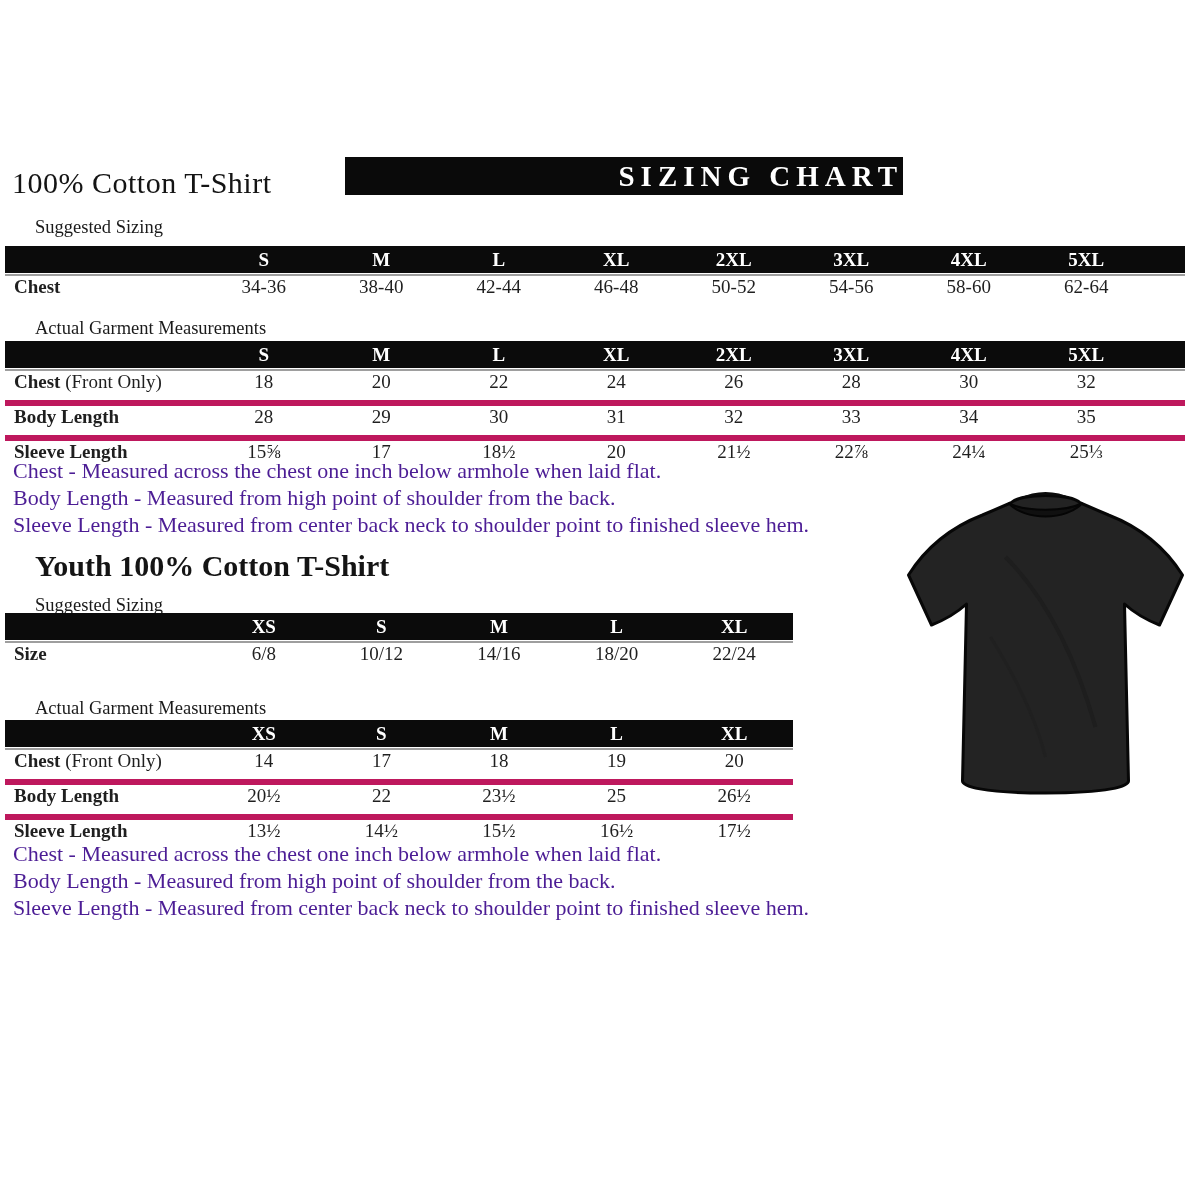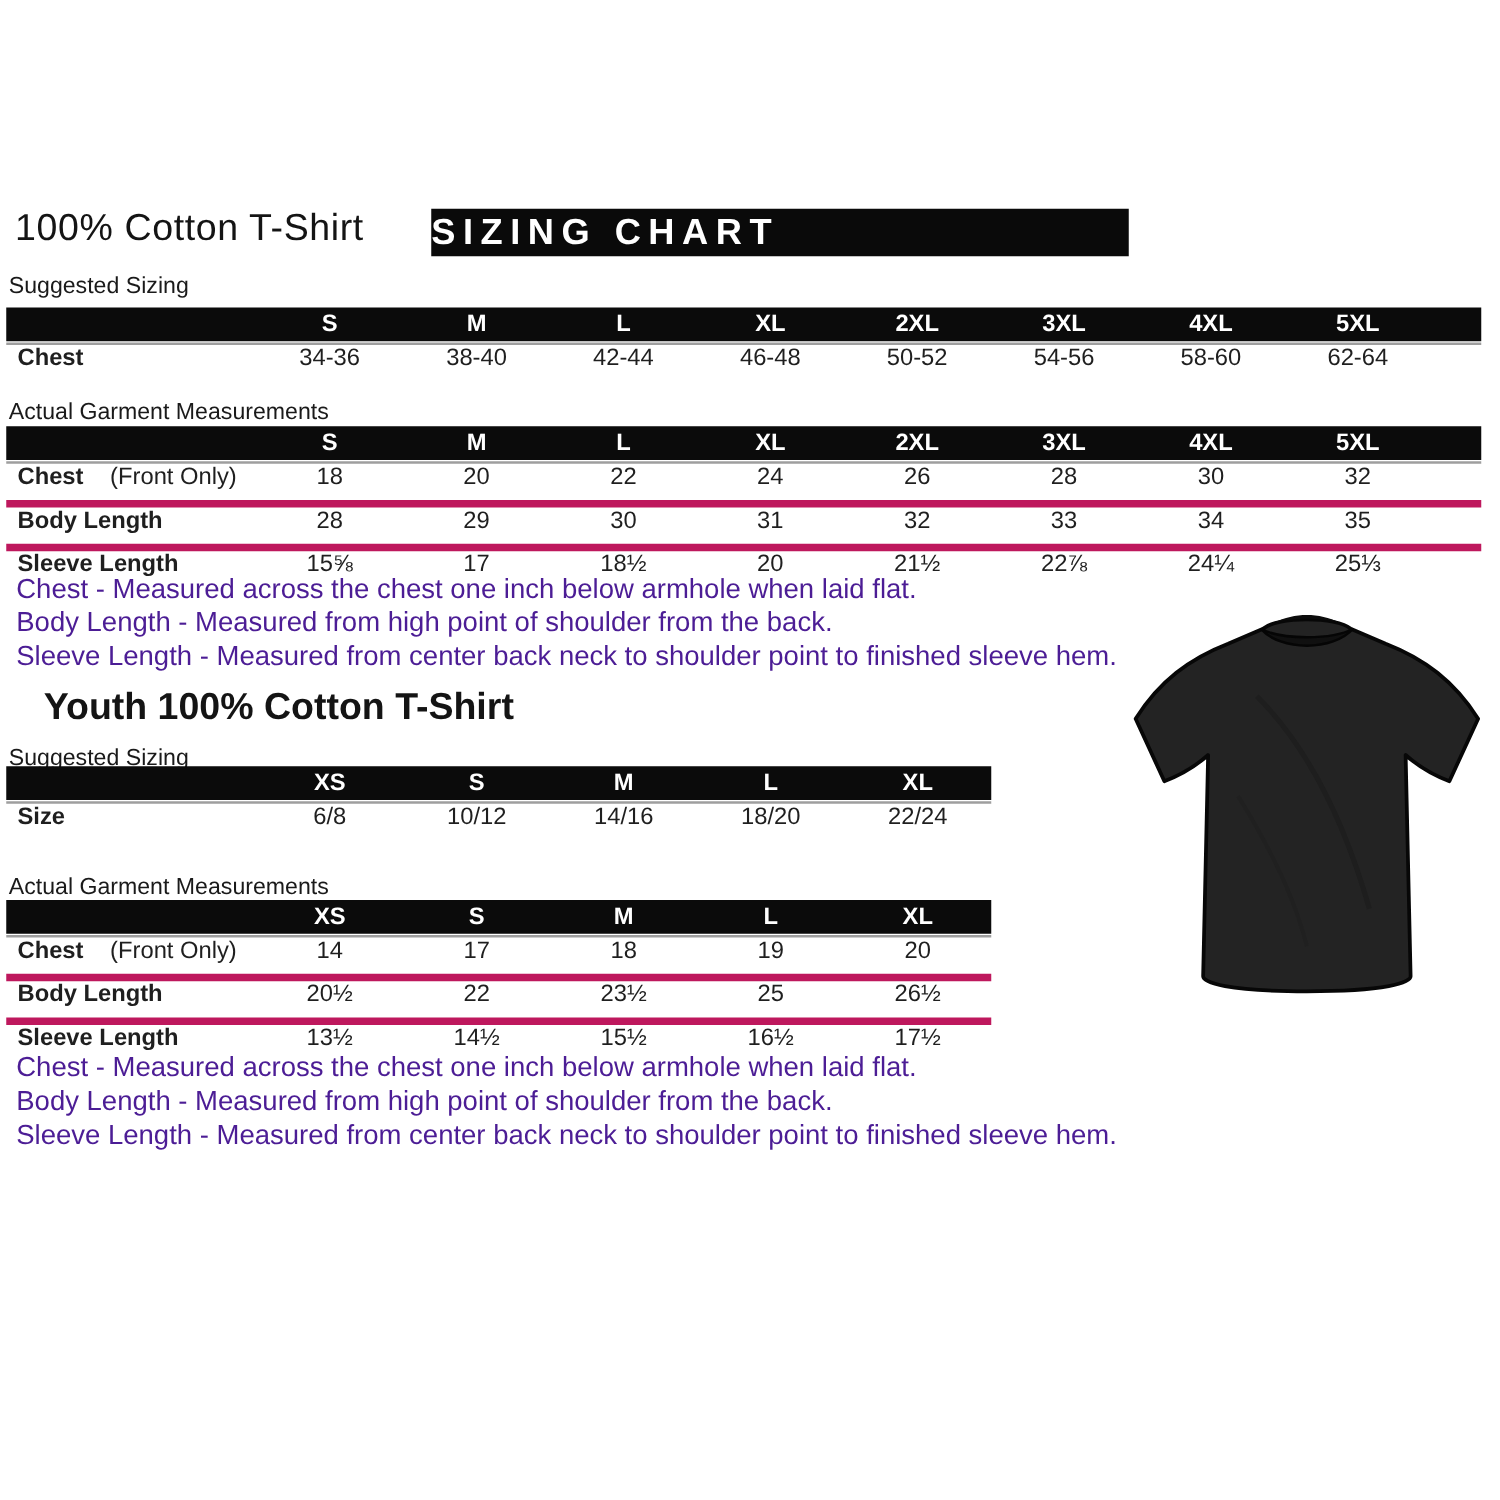--- a/index.html
+++ b/index.html
@@ -1,35 +1,35 @@
 <!DOCTYPE html>
 <html><head>
 <meta charset="utf-8">
 <style>
   html,body{margin:0;padding:0;background:#fff;}
   #canvas{
     position:relative;width:1200px;height:1200px;background:#ffffff;
-    font-family:Liberation Sans, sans-serif;color:#1c1c1c;overflow:hidden;
+    font-family:Liberation Serif, serif;color:#1c1c1c;overflow:hidden;
   }
   .abs{position:absolute;}
   .page-title{left:12px;top:166px;font-size:30px;font-weight:400;letter-spacing:.5px;color:#141414;}
-  .banner{left:345px;top:167px;width:558px;height:38px;background:#0a0a0a;
-    color:#fff;font-weight:700;font-size:29px;letter-spacing:6px;text-align:left;line-height:38px;}
-  .section-label{font-size:18.5px;color:#1a1a1a;}
+  .banner{left:345px;top:157px;width:558px;height:38px;background:#0a0a0a;
+    color:#fff;font-weight:700;font-size:29px;letter-spacing:6px;text-align:right;line-height:38px;}
+  .section-label{font-size:18.5px;color:#1a1a1a;margin-left:28px;}
   .youth-title{left:3px;top:549px;font-size:30px;font-weight:700;color:#141414;margin-left:32px;}
 
   .size-table{left:5px;}
   .tbar{background:#0b0b0b;height:27px;display:flex;align-items:center;}
   .hline{height:2px;background:#9e9e9e;margin-top:1px;}
   .trow{display:flex;align-items:flex-start;height:29px;font-size:19px;color:#1f1f1f;}
   .c0{width:200px;padding-left:9px;box-sizing:border-box;text-align:left;}
   .ch{flex:1;text-align:center;color:#fff;font-weight:700;font-size:19px;}
   .cv{flex:1;text-align:center;}
   .lbl{font-weight:700;}
-  .lbl-suffix{font-weight:400;margin-left:16px;}
+  .lbl-suffix{font-weight:400;}
   .sep{border-top:6px solid #be185d;}
   .pad-right{padding-right:40px;}
 
   .notes{left:13px;font-size:22px;color:#4c1d95;}
   .note{margin-bottom:9.5px;line-height:17.5px;}
 
   .tshirt{left:893px;top:487px;width:305px;height:320px;}
 </style>
 </head>
 <body>

